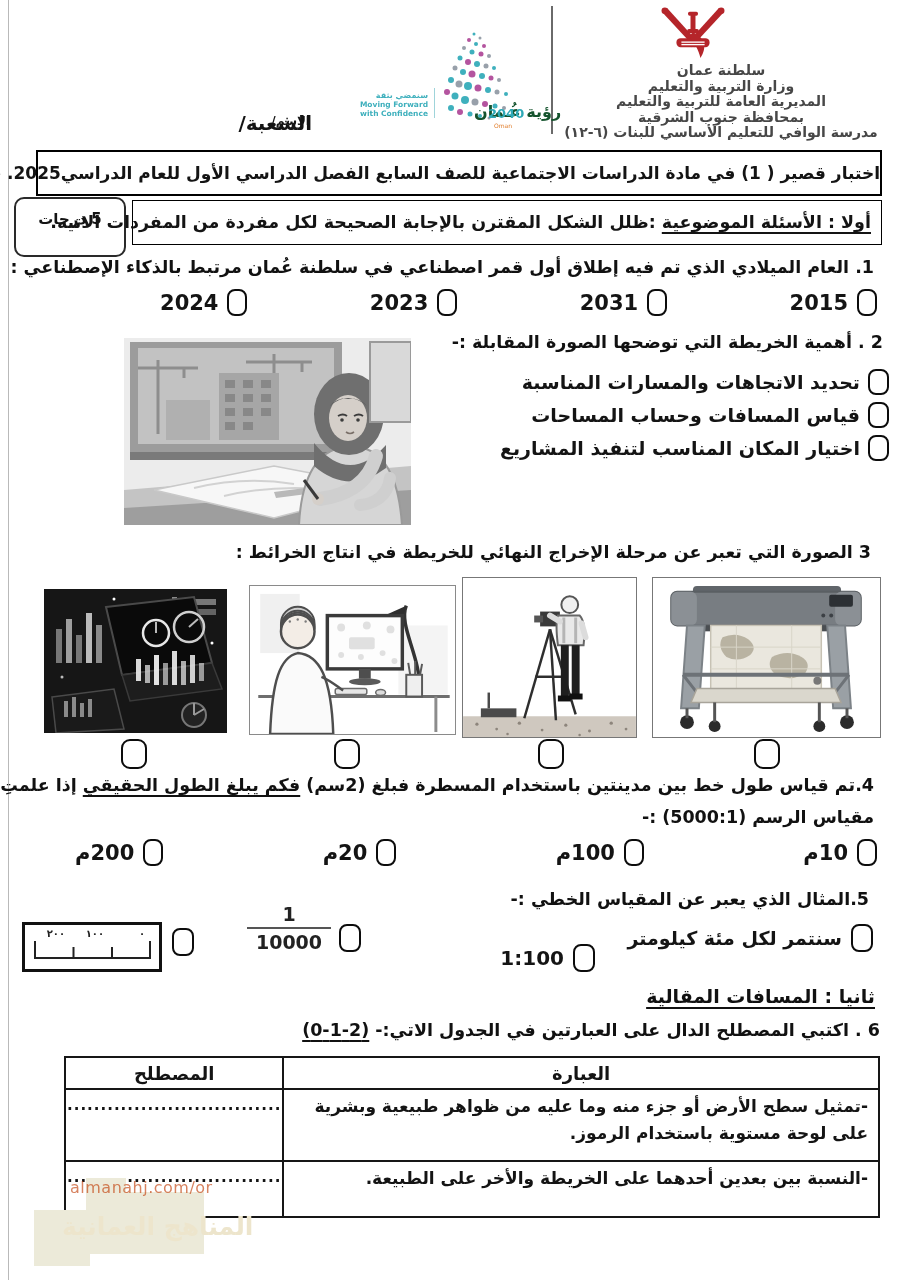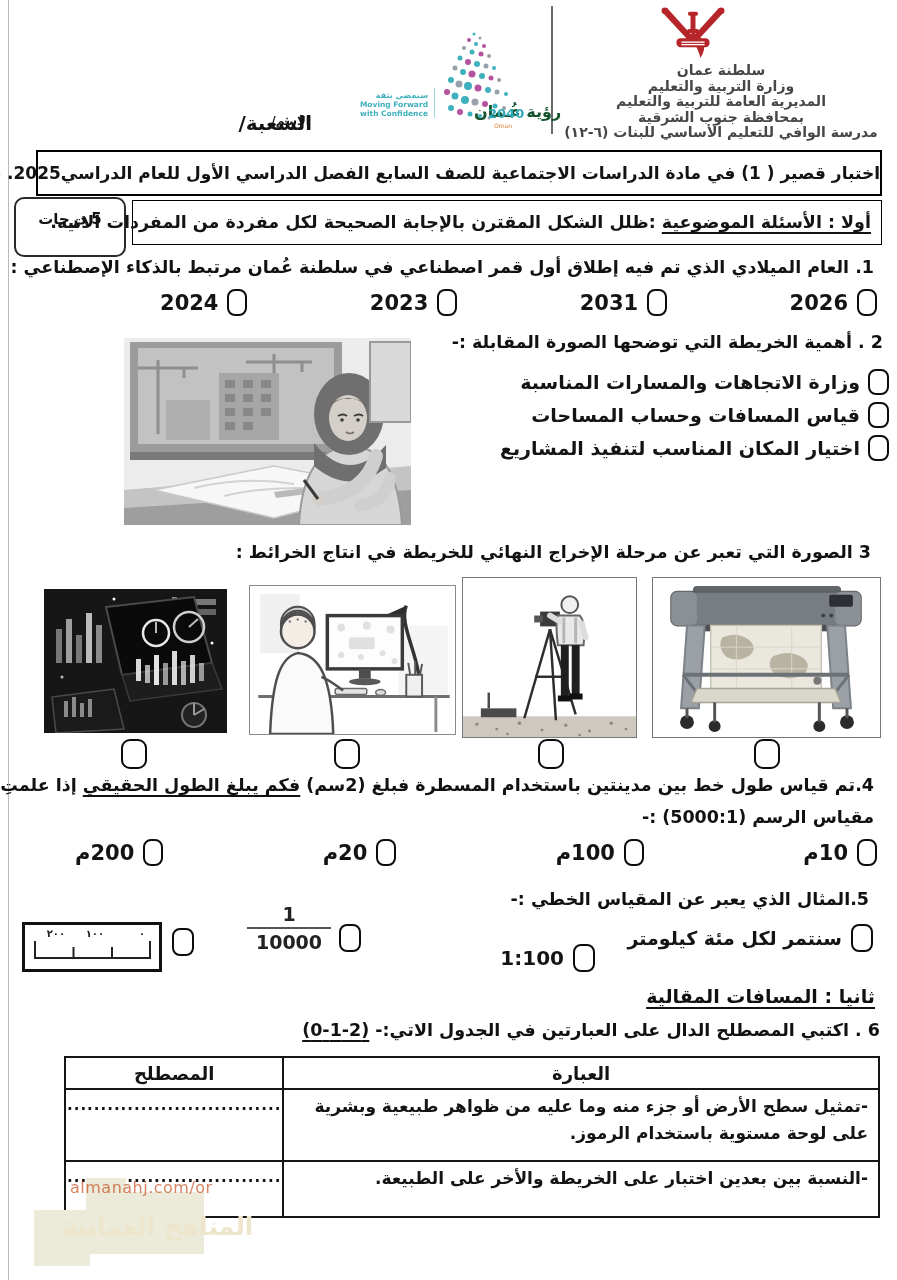--- a/index.html
+++ b/index.html
@@ -130,21 +130,21 @@
               box-sizing:border-box;font-size:15px;line-height:41px;text-align:center;">5 درجات</div>
   <div class="abs b nw" style="left:132px;top:200px;width:750px;height:45px;border:1.5px solid #000;box-sizing:border-box;
               font-size:17.5px;line-height:42px;padding-right:10px;">
     <u class="u">أولا : الأسئلة الموضوعية</u><span> :ظلل الشكل المقترن بالإجابة الصحيحة لكل مفردة من المفردات الاتية.</span>
   </div>
 
   <div class="qt" style="right:23px;top:257px;">1. العام الميلادي الذي تم فيه إطلاق أول قمر اصطناعي في سلطنة عُمان مرتبط بالذكاء الإصطناعي :</div>
   <div class="optrow" style="top:289px;left:160px;right:20px;">
     <span class="opt">
       <span class="cb"></span>
-      <span class="olabel">2026</span>
+      <span class="olabel">2015</span>
     </span>
     <span class="opt">
       <span class="cb"></span>
       <span class="olabel">2031</span>
     </span>
     <span class="opt">
       <span class="cb"></span>
       <span class="olabel">2023</span>
     </span>
     <span class="opt">
@@ -196,21 +196,21 @@
     <path d="M252,118 C244,148 218,158 196,161" stroke="#cfcfcf" stroke-width="14" fill="none" stroke-linecap="round"></path>
     <circle cx="194" cy="161" r="6" fill="#d5cfc9"></circle>
     <line x1="194" y1="161" x2="180" y2="142" stroke="#3a3a3a" stroke-width="3"></line>
     <path d="M266,140 C264,158 250,166 236,167" stroke="#cfcfcf" stroke-width="12" fill="none" stroke-linecap="round"></path>
     <rect x="246" y="4" width="41" height="80" fill="#d9d9d9" stroke="#9a9a9a" stroke-width="2"></rect>
   </svg>
 
   <div class="abs" style="top:369px;right:8px;">
     <div class="q2row">
       <span class="cb"></span>
-      <span class="olabel">وزارة الاتجاهات والمسارات المناسبة</span>
+      <span class="olabel">تحديد الاتجاهات والمسارات المناسبة</span>
     </div>
     <div class="q2row">
       <span class="cb"></span>
       <span class="olabel">قياس المسافات وحساب المساحات</span>
     </div>
     <div class="q2row">
       <span class="cb"></span>
       <span class="olabel">اختيار المكان المناسب لتنفيذ المشاريع</span>
     </div>
   </div>
@@ -454,21 +454,21 @@
       <tbody>
           <tr>
         <th>العبارة</th>
         <th>المصطلح</th>
       </tr>
       <tr style="height:72px;">
         <td class="stmt">-تمثيل سطح الأرض أو جزء منه وما عليه من ظواهر طبيعية وبشرية على لوحة مستوية باستخدام الرموز.</td>
         <td class="blank">................................</td>
       </tr>
       <tr style="height:56px;">
-        <td class="stmt">-النسبة بين بعدين اختبار على الخريطة والأخر على الطبيعة.</td>
+        <td class="stmt">-النسبة بين بعدين أحدهما على الخريطة والأخر على الطبيعة.</td>
         <td class="blank">................................</td>
       </tr>
     </tbody>
       </table>
   </div>
 
   <div class="wm-rect" style="left:86px;top:1178px;width:40px;height:16px;"></div>
   <div class="wm-rect" style="left:86px;top:1192px;width:118px;height:62px;"></div>
   <div class="wm-rect" style="left:34px;top:1210px;width:56px;height:56px;"></div>
   <div class="abs" style="left:70px;top:1178px;font-size:16px;color:#c2410c;opacity:.65;direction:ltr;letter-spacing:.5px;">almanahj.com/or</div>

